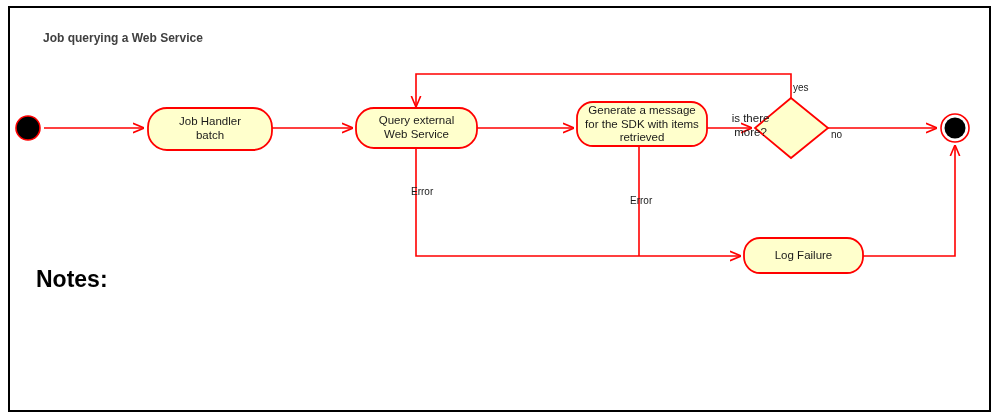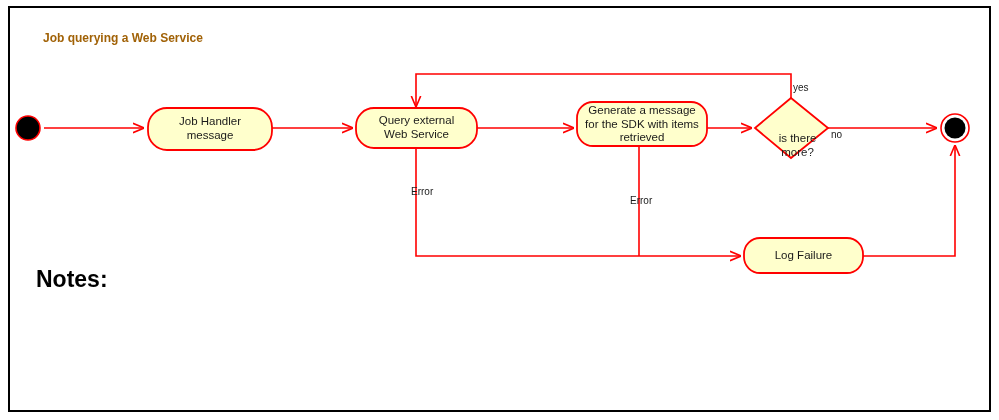--- a/index.html
+++ b/index.html
@@ -33,21 +33,21 @@
     top: 0;
     width: 999px;
     height: 420px;
   }
   .diagram-title {
     position: absolute;
     left: 43px;
     top: 31px;
     font-size: 12px;
     font-weight: bold;
-    color: #a16207;
+    color: #404040;
     white-space: nowrap;
   }
   .notes-heading {
     position: absolute;
     left: 36px;
     top: 266px;
     font-size: 23px;
     font-weight: bold;
     color: #000000;
     white-space: nowrap;
@@ -160,30 +160,30 @@
       <rect x="744" y="238" width="119" height="35" rx="16" ry="16" fill="#FFFFCC" stroke="#FF0000" stroke-width="1.8"></rect>
     </g>
 
     <g>
       <circle cx="955" cy="128" r="14" fill="#FFFFFF" stroke="#FF0000" stroke-width="1.6"></circle>
       <circle cx="955" cy="128" r="10.5" fill="#000000"></circle>
     </g>
   </svg>
 
   <div class="node-label" style="left:148px; top:115px; width:124px;">Job Handler
-message</div>
+batch</div>
 
   <div class="node-label" style="left:575px; top:104px; width:134px;">Generate a message
 for the SDK with items
 retrieved</div>
 
   <div class="node-label" style="left:356px; top:114px; width:121px;">Query external
 Web Service</div>
 
-  <div class="node-label" style="left:761px; top:112px; width:73px;margin-top:20px;">is there
+  <div class="node-label" style="left:714px; top:112px; width:73px;">is there
 more?</div>
 
   <div class="node-label" style="left:744px; top:249px; width:119px;">Log Failure</div>
 
   <div class="edge-label" style="left:793px; top:82px;">yes</div>
 
   <div class="edge-label" style="left:831px; top:113px;margin-top:16px;">no</div>
 
   <div class="edge-label" style="left:411px; top:186px;">Error</div>
 

